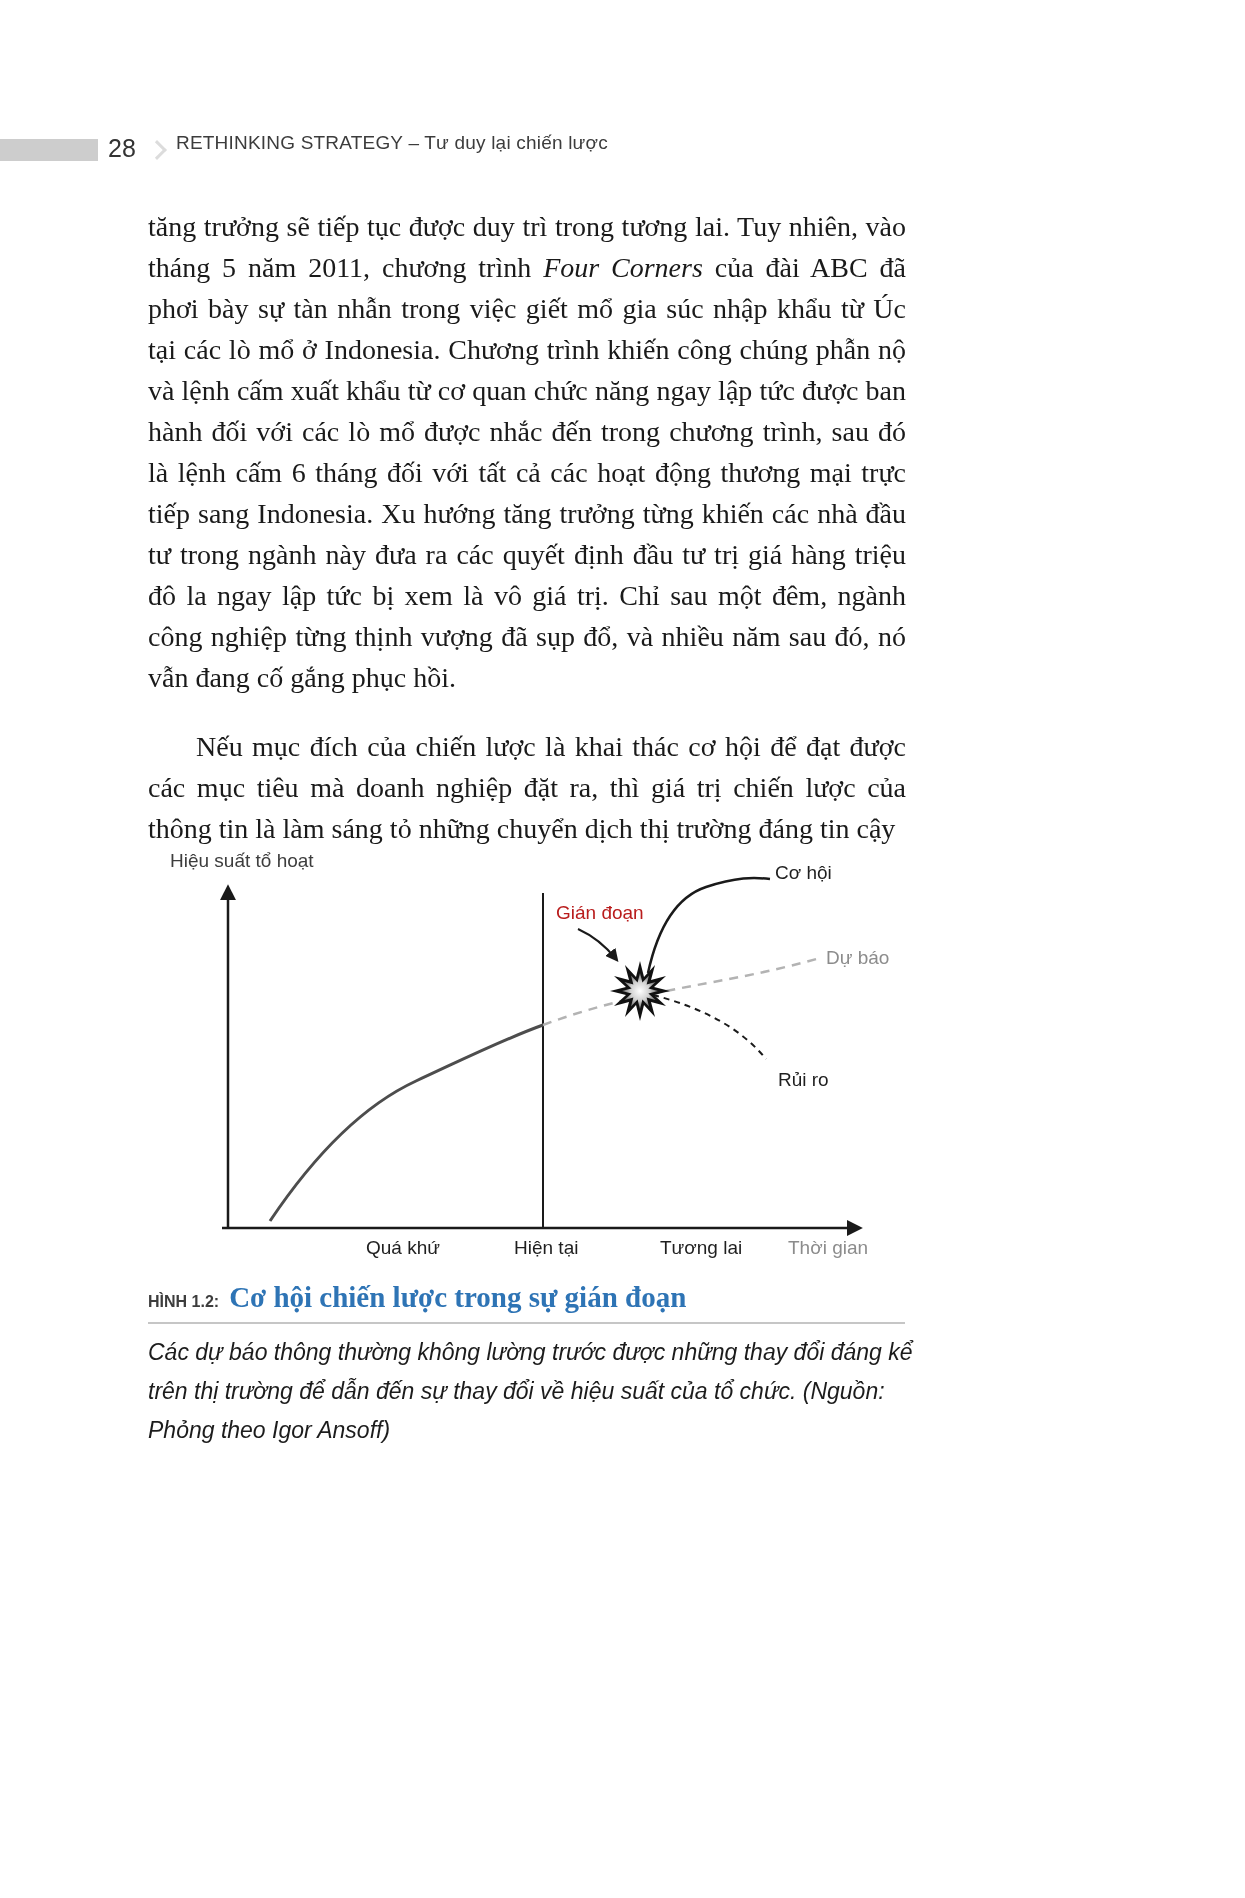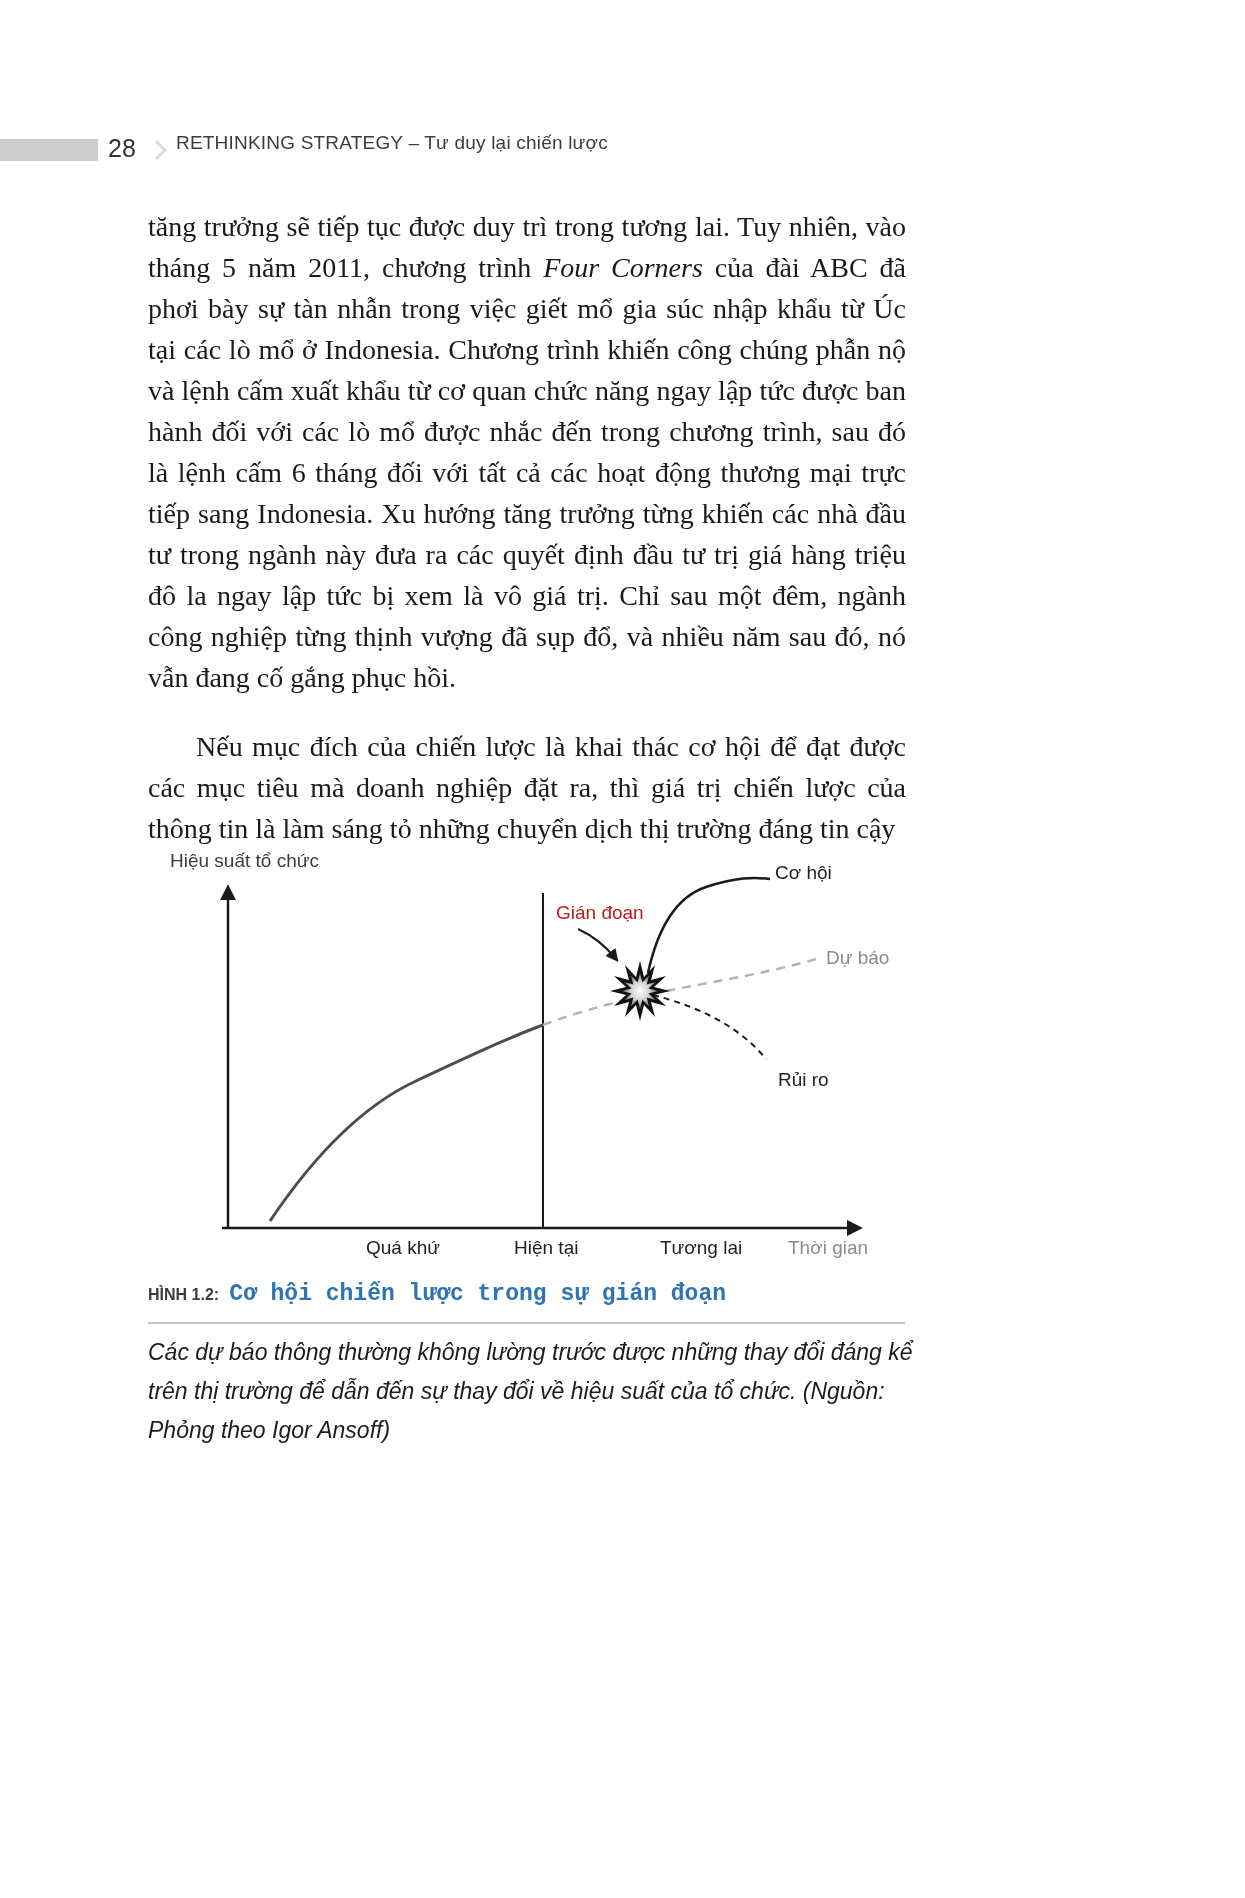--- a/index.html
+++ b/index.html
@@ -45,22 +45,22 @@
   .flabel.mid  { color:#b91c1c; }
   .flabel.axis { color:#3d3d3d; }
 
   
   .caption { position:absolute; left:148px; top:1281px; white-space:nowrap; }
   .cap-label {
     font-family:"Liberation Sans",sans-serif; font-weight:700;
     font-size:16px; color:#3d3d3d; margin-right:10px;
   }
   .cap-title {
-    font-family:Liberation Mono, monospace; font-weight:700;
-    font-size:23px; color:#2e74b5;
+    font-family:Liberation Serif, serif; font-weight:700;
+    font-size:29px; color:#2e74b5;
   }
   .cap-rule { position:absolute; left:148px; top:1322px; width:757px; height:2px; background:#c6c6c6; }
   .fig-note {
     position:absolute; left:148px; top:1333px; width:778px;
     font-family:"Liberation Sans",sans-serif; font-style:italic;
     font-size:23px; line-height:39px; color:#1c1c1c;
   }
 </style>
 </head>
 <body>
@@ -104,21 +104,21 @@
       <path d="M500,128 C 510,82 528,52 558,42 C 588,32 606,32 622,34" fill="none" stroke="#1a1a1a" stroke-width="2.5"></path>
 
       <path d="M430,84 Q 452,94 468,114" fill="none" stroke="#1a1a1a" stroke-width="2" marker-end="url(#arr)"></path>
 
       <g transform="translate(492,146)">
         <polygon points="30,0 14,4 26,15 11,11 15,26 4,14 0,30 -4,14 -15,26 -11,11 -26,15 -14,4 -30,0 -14,-4 -26,-15 -11,-11 -15,-26 -4,-14 0,-30 4,-14 15,-26 11,-11 26,-15 14,-4" fill="#111111"></polygon>
         <polygon points="18,0 8.4,2.4 15.6,9 6.6,6.6 9,15.6 2.4,8.4 0,18 -2.4,8.4 -9,15.6 -6.6,6.6 -15.6,9 -8.4,2.4 -18,0 -8.4,-2.4 -15.6,-9 -6.6,-6.6 -9,-15.6 -2.4,-8.4 0,-18 2.4,-8.4 9,-15.6 6.6,-6.6 15.6,-9 8.4,-2.4" fill="url(#burst)"></polygon>
       </g>
     </svg>
 
-    <div class="flabel axis" style="left:22px; top:5px;">Hiệu suất tổ chức</div>
+    <div class="flabel axis" style="left:22px; top:5px;">Hiệu suất tổ hoạt</div>
     <div class="flabel mid" style="left:408px; top:57px;">Gián đoạn</div>
     <div class="flabel" style="left:627px; top:17px;">Cơ hội</div>
     <div class="flabel gray" style="left:678px; top:102px;">Dự báo</div>
     <div class="flabel" style="left:630px; top:224px;">Rủi ro</div>
     <div class="flabel" style="left:218px; top:392px;">Quá khứ</div>
     <div class="flabel" style="left:366px; top:392px;">Hiện tại</div>
     <div class="flabel" style="left:512px; top:392px;">Tương lai</div>
     <div class="flabel gray" style="left:640px; top:392px;">Thời gian</div>
   </div>
 

